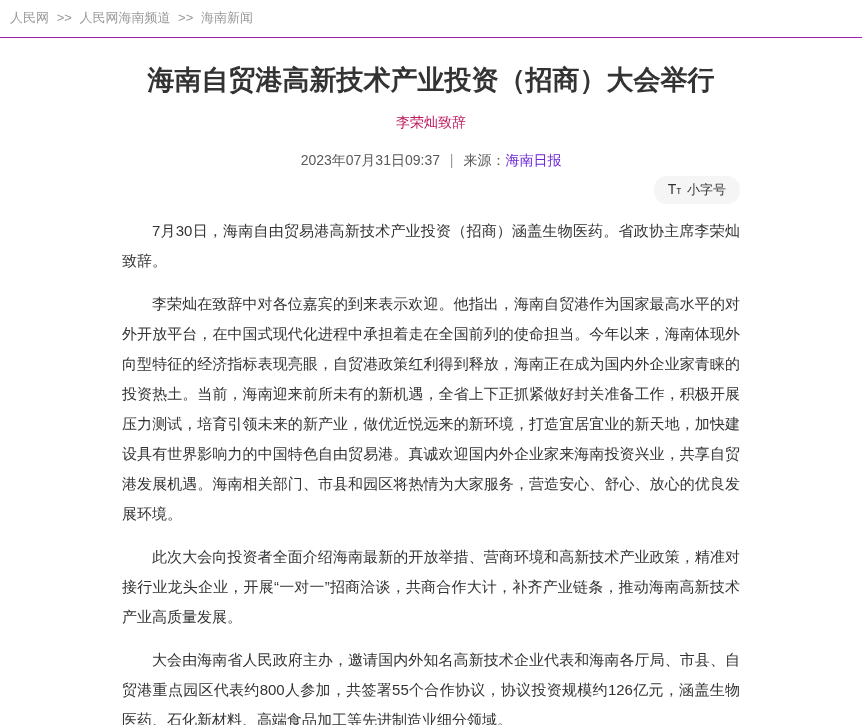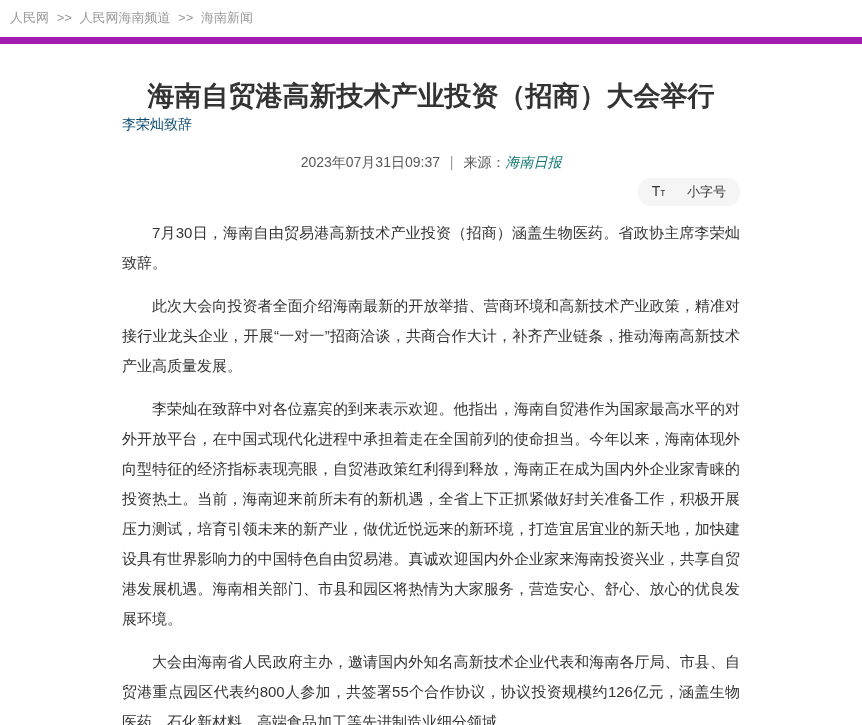--- a/index.html
+++ b/index.html
@@ -8,66 +8,67 @@
     height: 725px;
     background: #ffffff;
     font-family: "Liberation Sans", "DejaVu Sans", sans-serif;
     overflow: hidden;
   }
   
   .breadcrumb {
     padding: 9px 10px 10px 10px;
     font-size: 13px;
     color: #999999;
-    border-bottom: 7px solid #a21caf;
+    border-bottom: 1px solid #a21caf;
   }
   .breadcrumb a {
     color: #999999;
     text-decoration: none;
     cursor: pointer;
   }
   .breadcrumb .sep {
     color: #999999;
     margin: 0 4px;
   }
   
   .content {
     width: 618px;
     margin: 0 auto;
   }
   .page-title {
-    margin-top: 34px;
+    margin-top: 24px;
     font-size: 27px;
     line-height: 36px;
     font-weight: bold;
     text-align: center;
     color: #333333;
   }
   .subtitle {
-    margin-top: 2px;
+    margin-top: 16px;
     font-size: 14px;
-    color: #0c4a6e;
+    text-align: center;
+    color: #be185d;
   }
   .meta {
     margin-top: 20px;
     font-size: 14px;
     text-align: center;
     color: #595959;
   }
   .meta .pipe { color: #999999; margin: 0 6px; }
-  .meta a { color: #0f766e; text-decoration: none; cursor: pointer; font-style: italic; }
+  .meta a { color: #6d28d9; text-decoration: none; cursor: pointer; }
   .toolbar {
     margin-top: 6px;
     text-align: right;
     height: 26px;
   }
   .font-size-btn {
     display: inline-flex;
     align-items: flex-start;
-    gap: 22px;
+    gap: 6px;
     background: #f5f5f5;
     border: none;
     border-radius: 13px;
     padding: 5px 14px;
     font-size: 13px;
     color: #333333;
     cursor: pointer;
     font-family: inherit;
   }
   .font-size-btn .t-big { font-size: 14px; }
@@ -109,19 +110,19 @@
 
   <div class="toolbar">
     <button class="font-size-btn">
       <span><span class="t-big">T</span><span class="t-small">т</span></span>
       <span>小字号</span>
     </button>
   </div>
 
   <div class="article">
     <p>7月30日，海南自由贸易港高新技术产业投资（招商）涵盖生物医药。省政协主席李荣灿致辞。</p>
+    <p>李荣灿在致辞中对各位嘉宾的到来表示欢迎。他指出，海南自贸港作为国家最高水平的对外开放平台，在中国式现代化进程中承担着走在全国前列的使命担当。今年以来，海南体现外向型特征的经济指标表现亮眼，自贸港政策红利得到释放，海南正在成为国内外企业家青睐的投资热土。当前，海南迎来前所未有的新机遇，全省上下正抓紧做好封关准备工作，积极开展压力测试，培育引领未来的新产业，做优近悦远来的新环境，打造宜居宜业的新天地，加快建设具有世界影响力的中国特色自由贸易港。真诚欢迎国内外企业家来海南投资兴业，共享自贸港发展机遇。海南相关部门、市县和园区将热情为大家服务，营造安心、舒心、放心的优良发展环境。</p>
     <p>此次大会向投资者全面介绍海南最新的开放举措、营商环境和高新技术产业政策，精准对接行业龙头企业，开展“一对一”招商洽谈，共商合作大计，补齐产业链条，推动海南高新技术产业高质量发展。</p>
-    <p>李荣灿在致辞中对各位嘉宾的到来表示欢迎。他指出，海南自贸港作为国家最高水平的对外开放平台，在中国式现代化进程中承担着走在全国前列的使命担当。今年以来，海南体现外向型特征的经济指标表现亮眼，自贸港政策红利得到释放，海南正在成为国内外企业家青睐的投资热土。当前，海南迎来前所未有的新机遇，全省上下正抓紧做好封关准备工作，积极开展压力测试，培育引领未来的新产业，做优近悦远来的新环境，打造宜居宜业的新天地，加快建设具有世界影响力的中国特色自由贸易港。真诚欢迎国内外企业家来海南投资兴业，共享自贸港发展机遇。海南相关部门、市县和园区将热情为大家服务，营造安心、舒心、放心的优良发展环境。</p>
     <p>大会由海南省人民政府主办，邀请国内外知名高新技术企业代表和海南各厅局、市县、自贸港重点园区代表约800人参加，共签署55个合作协议，协议投资规模约126亿元，涵盖生物医药、石化新材料、高端食品加工等先进制造业细分领域。</p>
 
   </div>
 
 </div>
 
 </body></html>

